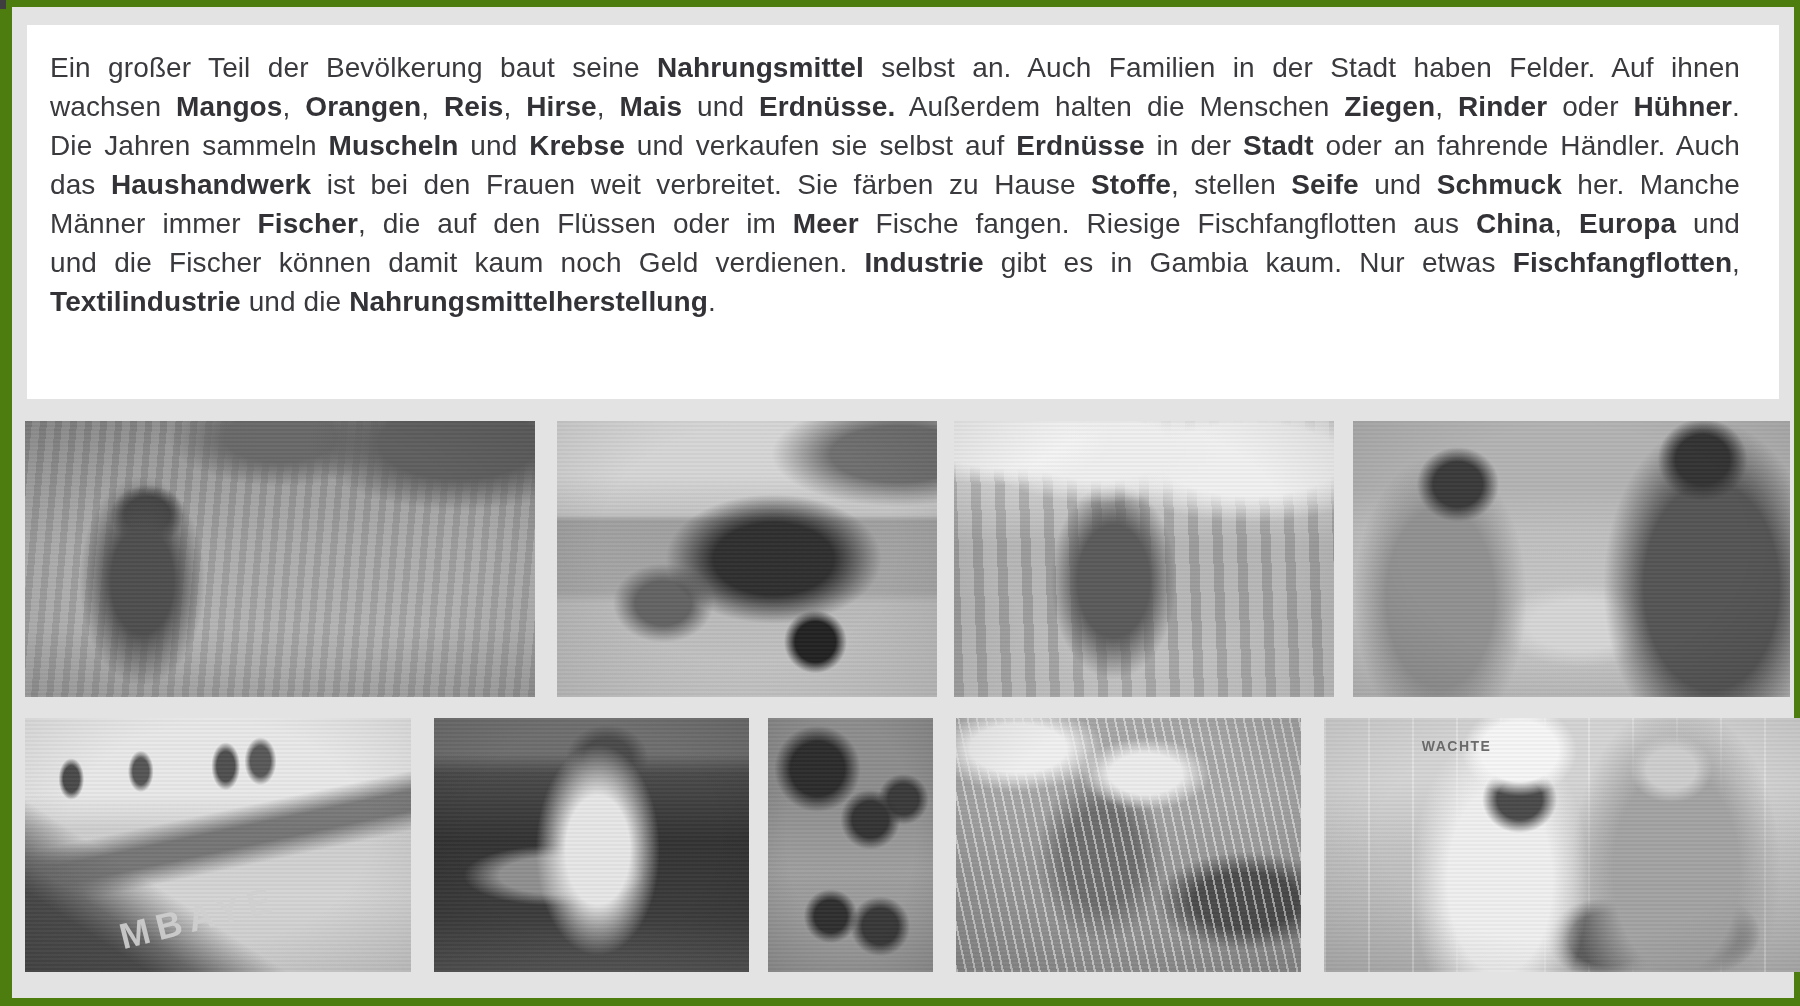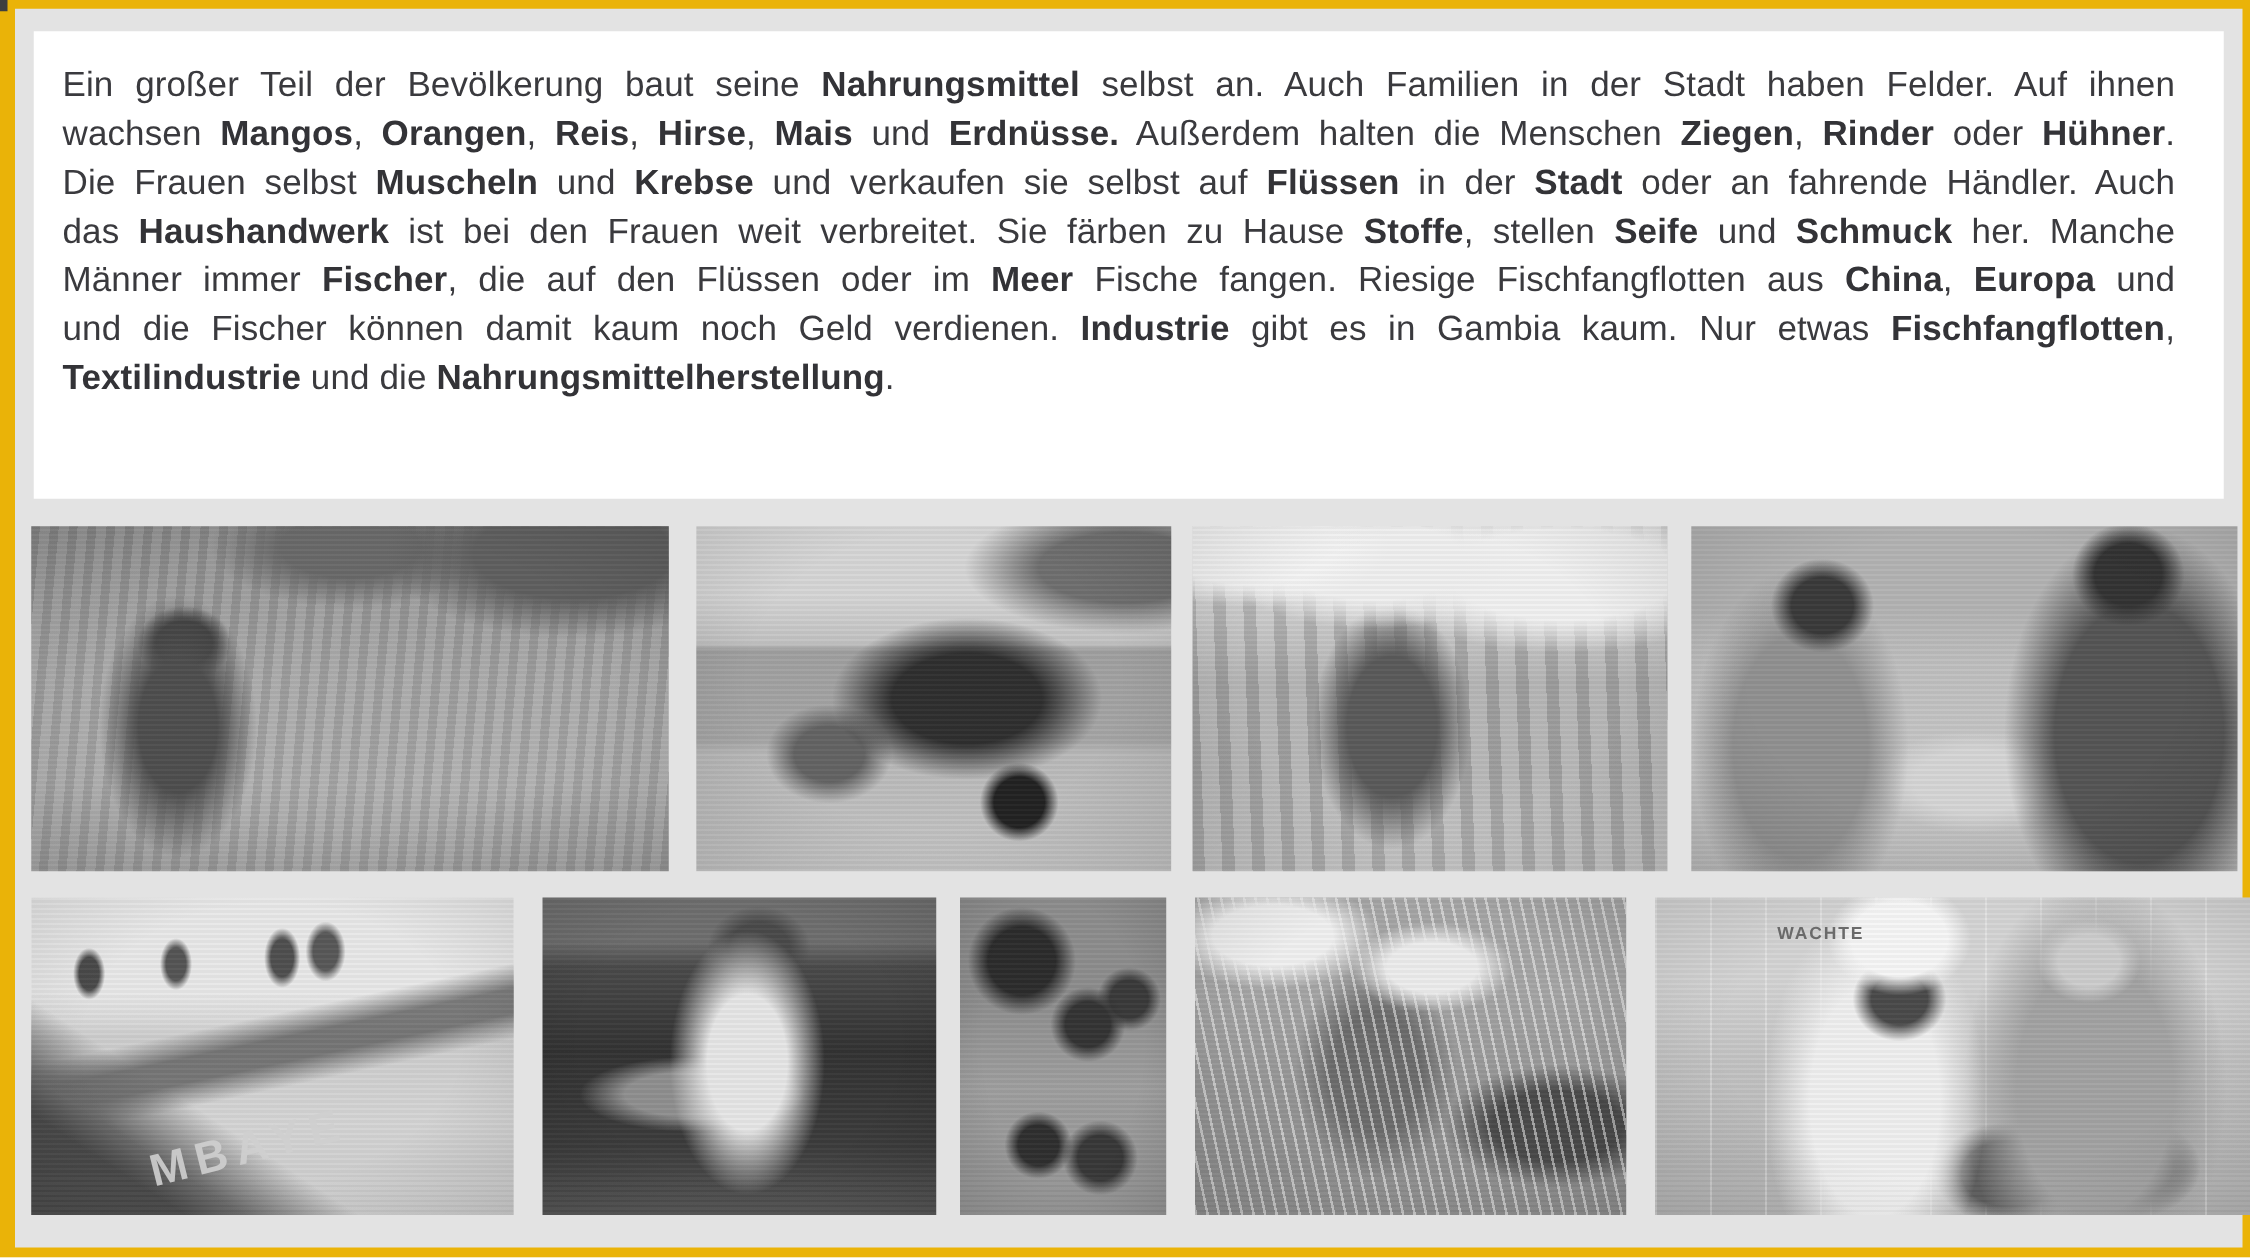--- a/index.html
+++ b/index.html
@@ -1,17 +1,17 @@
 <!DOCTYPE html>
 <html lang="de"><head>
 <meta charset="utf-8">
 <style>
   html,body{margin:0;padding:0;background:#ffffff;}
   .canvas{
-    position:relative;width:1800px;height:1006px;background:#eab308;overflow:hidden;
+    position:relative;width:1800px;height:1006px;background:#4d7c0f;overflow:hidden;
     font-family:"Liberation Sans","DejaVu Sans",sans-serif;
   }
   .page-bg{position:absolute;left:12px;top:7px;width:1782px;height:991px;background:#e3e3e3;}
   .corner-mark{position:absolute;left:0;top:0;width:6px;height:9px;background:#3f3f3f;}
 
   
   .textbox{position:absolute;left:27px;top:25px;width:1752px;height:374px;background:#ffffff;}
   .para{
     padding:23px 39px 0 23px;
     font-size:28px;line-height:39px;color:#3a3a3e;
@@ -123,21 +123,21 @@
 <body>
 
 <div class="canvas">
   <div class="page-bg"></div>
   <div class="corner-mark"></div>
 
   <div class="textbox">
     <div class="para">
         <div class="line"><span>Ein großer Teil der Bevölkerung baut seine </span><strong>Nahrungsmittel</strong><span> selbst an. Auch Familien in der Stadt haben Felder. Auf ihnen</span></div>
         <div class="line"><span>wachsen </span><strong>Mangos</strong><span>, </span><strong>Orangen</strong><span>, </span><strong>Reis</strong><span>, </span><strong>Hirse</strong><span>, </span><strong>Mais</strong><span> und </span><strong>Erdnüsse.</strong><span> Außerdem halten die Menschen </span><strong>Ziegen</strong><span>, </span><strong>Rinder</strong><span> oder </span><strong>Hühner</strong><span>.</span></div>
-        <div class="line"><span>Die Frauen selbst </span><strong>Muscheln</strong><span> und </span><strong>Krebse</strong><span> und verkaufen sie selbst auf </span><strong>Flüssen</strong><span> in der </span><strong>Stadt</strong><span> oder an fahrende Händler. Auch</span></div>
+        <div class="line"><span>Die Jahren sammeln </span><strong>Muscheln</strong><span> und </span><strong>Krebse</strong><span> und verkaufen sie selbst auf </span><strong>Erdnüsse</strong><span> in der </span><strong>Stadt</strong><span> oder an fahrende Händler. Auch</span></div>
         <div class="line"><span>das </span><strong>Haushandwerk</strong><span> ist bei den Frauen weit verbreitet. Sie färben zu Hause </span><strong>Stoffe</strong><span>, stellen </span><strong>Seife</strong><span> und </span><strong>Schmuck</strong><span> her. Manche</span></div>
         <div class="line"><span>Männer immer </span><strong>Fischer</strong><span>, die auf den Flüssen oder im </span><strong>Meer</strong><span> Fische fangen. Riesige Fischfangflotten aus </span><strong>China</strong><span>, </span><strong>Europa</strong><span> und</span></div>
         <div class="line"><span>und die Fischer können damit kaum noch Geld verdienen. </span><strong>Industrie</strong><span> gibt es in Gambia kaum. Nur etwas </span><strong>Fischfangflotten</strong><span>,</span></div>
         <div class="line line-last"><strong>Textilindustrie</strong><span> und die </span><strong>Nahrungsmittelherstellung</strong><span>.</span></div>
       </div>
   </div>
 
   <div class="photo row1 p1" aria-label="Frau arbeitet in einem Gemüsegarten mit Bäumen im Hintergrund"></div>
   <div class="photo row1 p2" aria-label="Jungen sitzen auf einem mit Brennholz beladenen Eselskarren"></div>
   <div class="photo row1 p3" aria-label="Marktgasse mit Ständen, Kleidung und sitzenden Verkäuferinnen"></div>

